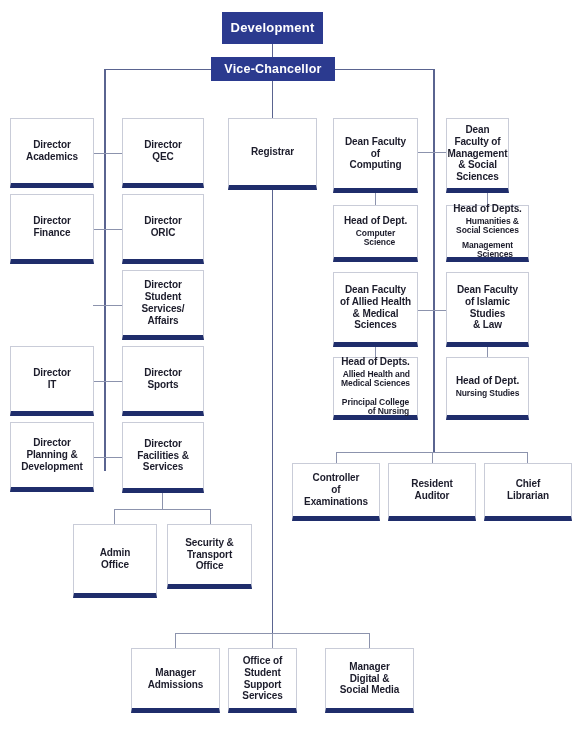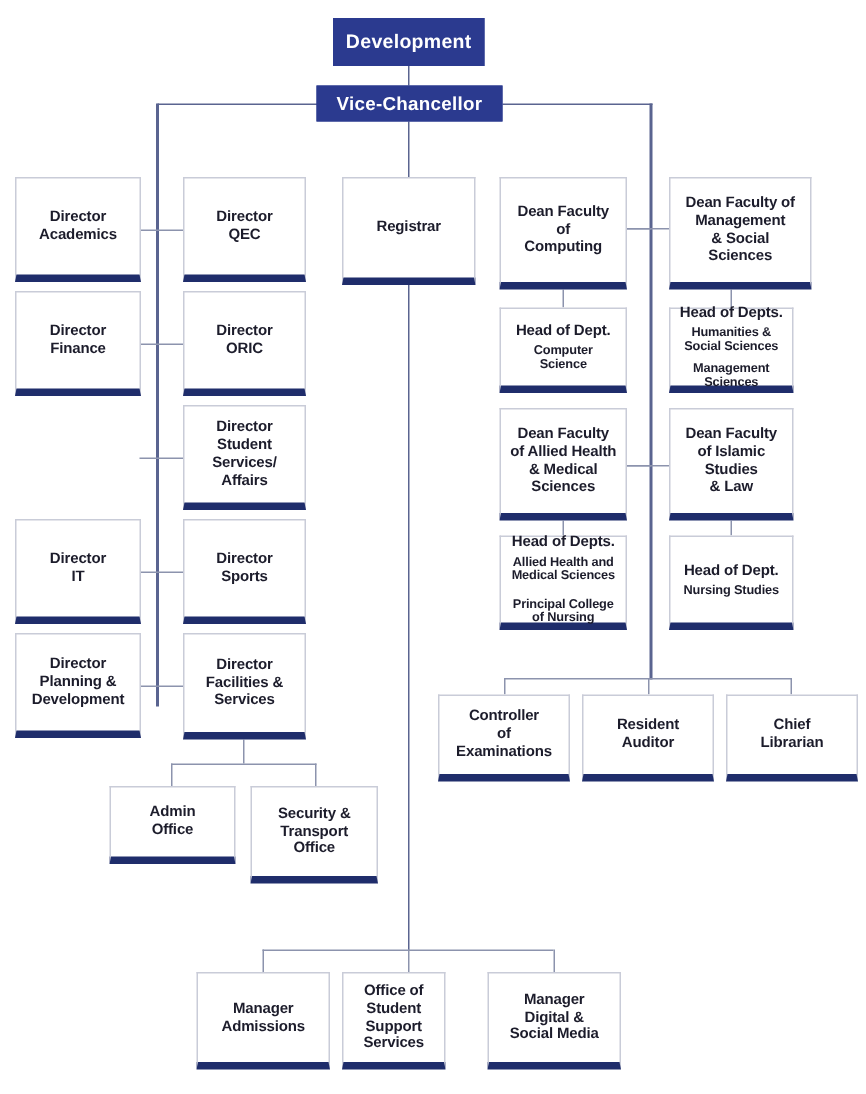--- a/index.html
+++ b/index.html
@@ -49,20 +49,21 @@
     letter-spacing:0.2px;
   }
 
   
   .sub{
     font-size:8.5px;
     font-weight:bold;
     line-height:1.12;
     padding:0 2px;
     margin-top:2px;
+    text-align:right;
   }
   .divider{
     width:72%;
     height:1px;
     background:#c9ccd8;
     margin:3px 0 2px;
   }
 </style>
 </head>
 <body>
@@ -154,21 +155,21 @@
   </div>
 
   <div class="node" style="left:333px;top:118px;width:85px;height:75px;font-size:10px;">
     <span class="t">Dean Faculty<br>of<br>Computing</span>
   </div>
   <div class="node" style="left:333px;top:205px;width:85px;height:57px;font-size:10px;">
     <span class="t">Head of Dept.</span>
     <span class="sub">Computer<br>Science</span>
   </div>
 
-  <div class="node" style="left:446px;top:118px;width:95px;height:75px;font-size:10px;">
+  <div class="node" style="left:446px;top:118px;width:63px;height:75px;font-size:10px;">
     <span class="t">Dean Faculty of<br>Management<br>&amp; Social<br>Sciences</span>
   </div>
   <div class="node" style="left:446px;top:205px;width:83px;height:57px;font-size:10px;">
     <span class="t">Head of Depts.</span>
     <span class="sub">Humanities &amp;<br>Social Sciences</span>
     <span class="divider"></span>
     <span class="sub" style="margin-top:0;">Management<br>Sciences</span>
   </div>
 
   <div class="node" style="left:333px;top:272px;width:85px;height:75px;font-size:10px;">
@@ -192,21 +193,21 @@
   <div class="node" style="left:292px;top:463px;width:88px;height:58px;font-size:10px;">
     <span class="t">Controller<br>of<br>Examinations</span>
   </div>
   <div class="node" style="left:388px;top:463px;width:88px;height:58px;font-size:10px;">
     <span class="t">Resident<br>Auditor</span>
   </div>
   <div class="node" style="left:484px;top:463px;width:88px;height:58px;font-size:10px;">
     <span class="t">Chief<br>Librarian</span>
   </div>
 
-  <div class="node" style="left:73px;top:524px;width:84px;height:52px;font-size:10px;">
+  <div class="node" style="left:73px;top:524px;width:84px;height:74px;font-size:10px;">
     <span class="t">Admin<br>Office</span>
   </div>
   <div class="node" style="left:167px;top:524px;width:85px;height:65px;font-size:10px;">
     <span class="t">Security &amp;<br>Transport<br>Office</span>
   </div>
 
   <div class="node" style="left:131px;top:648px;width:89px;height:65px;font-size:10px;">
     <span class="t">Manager<br>Admissions</span>
   </div>
   <div class="node" style="left:228px;top:648px;width:69px;height:65px;font-size:10px;">

